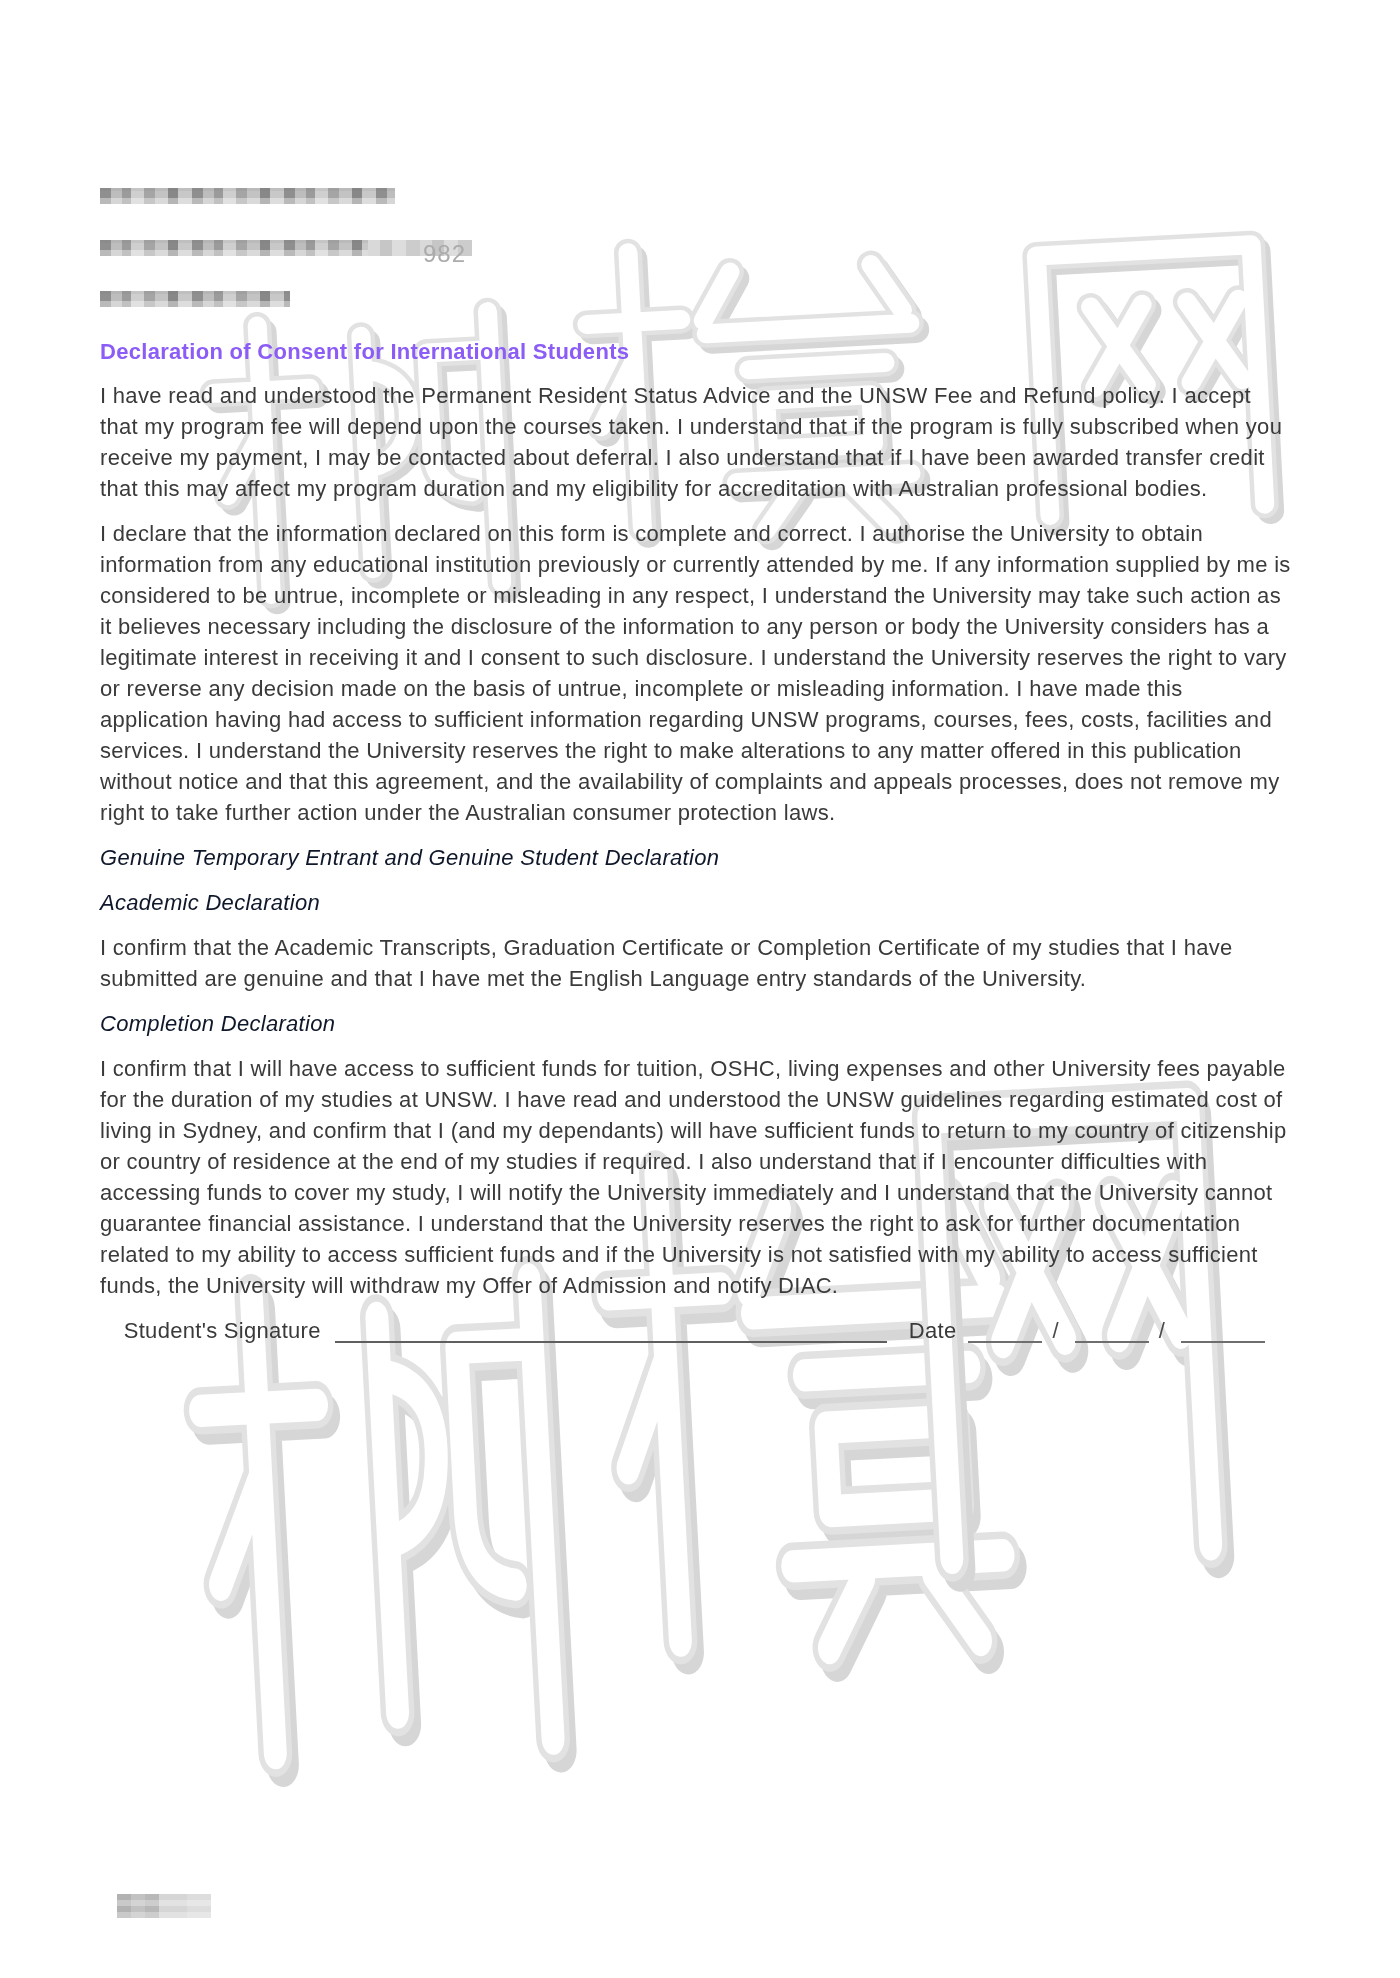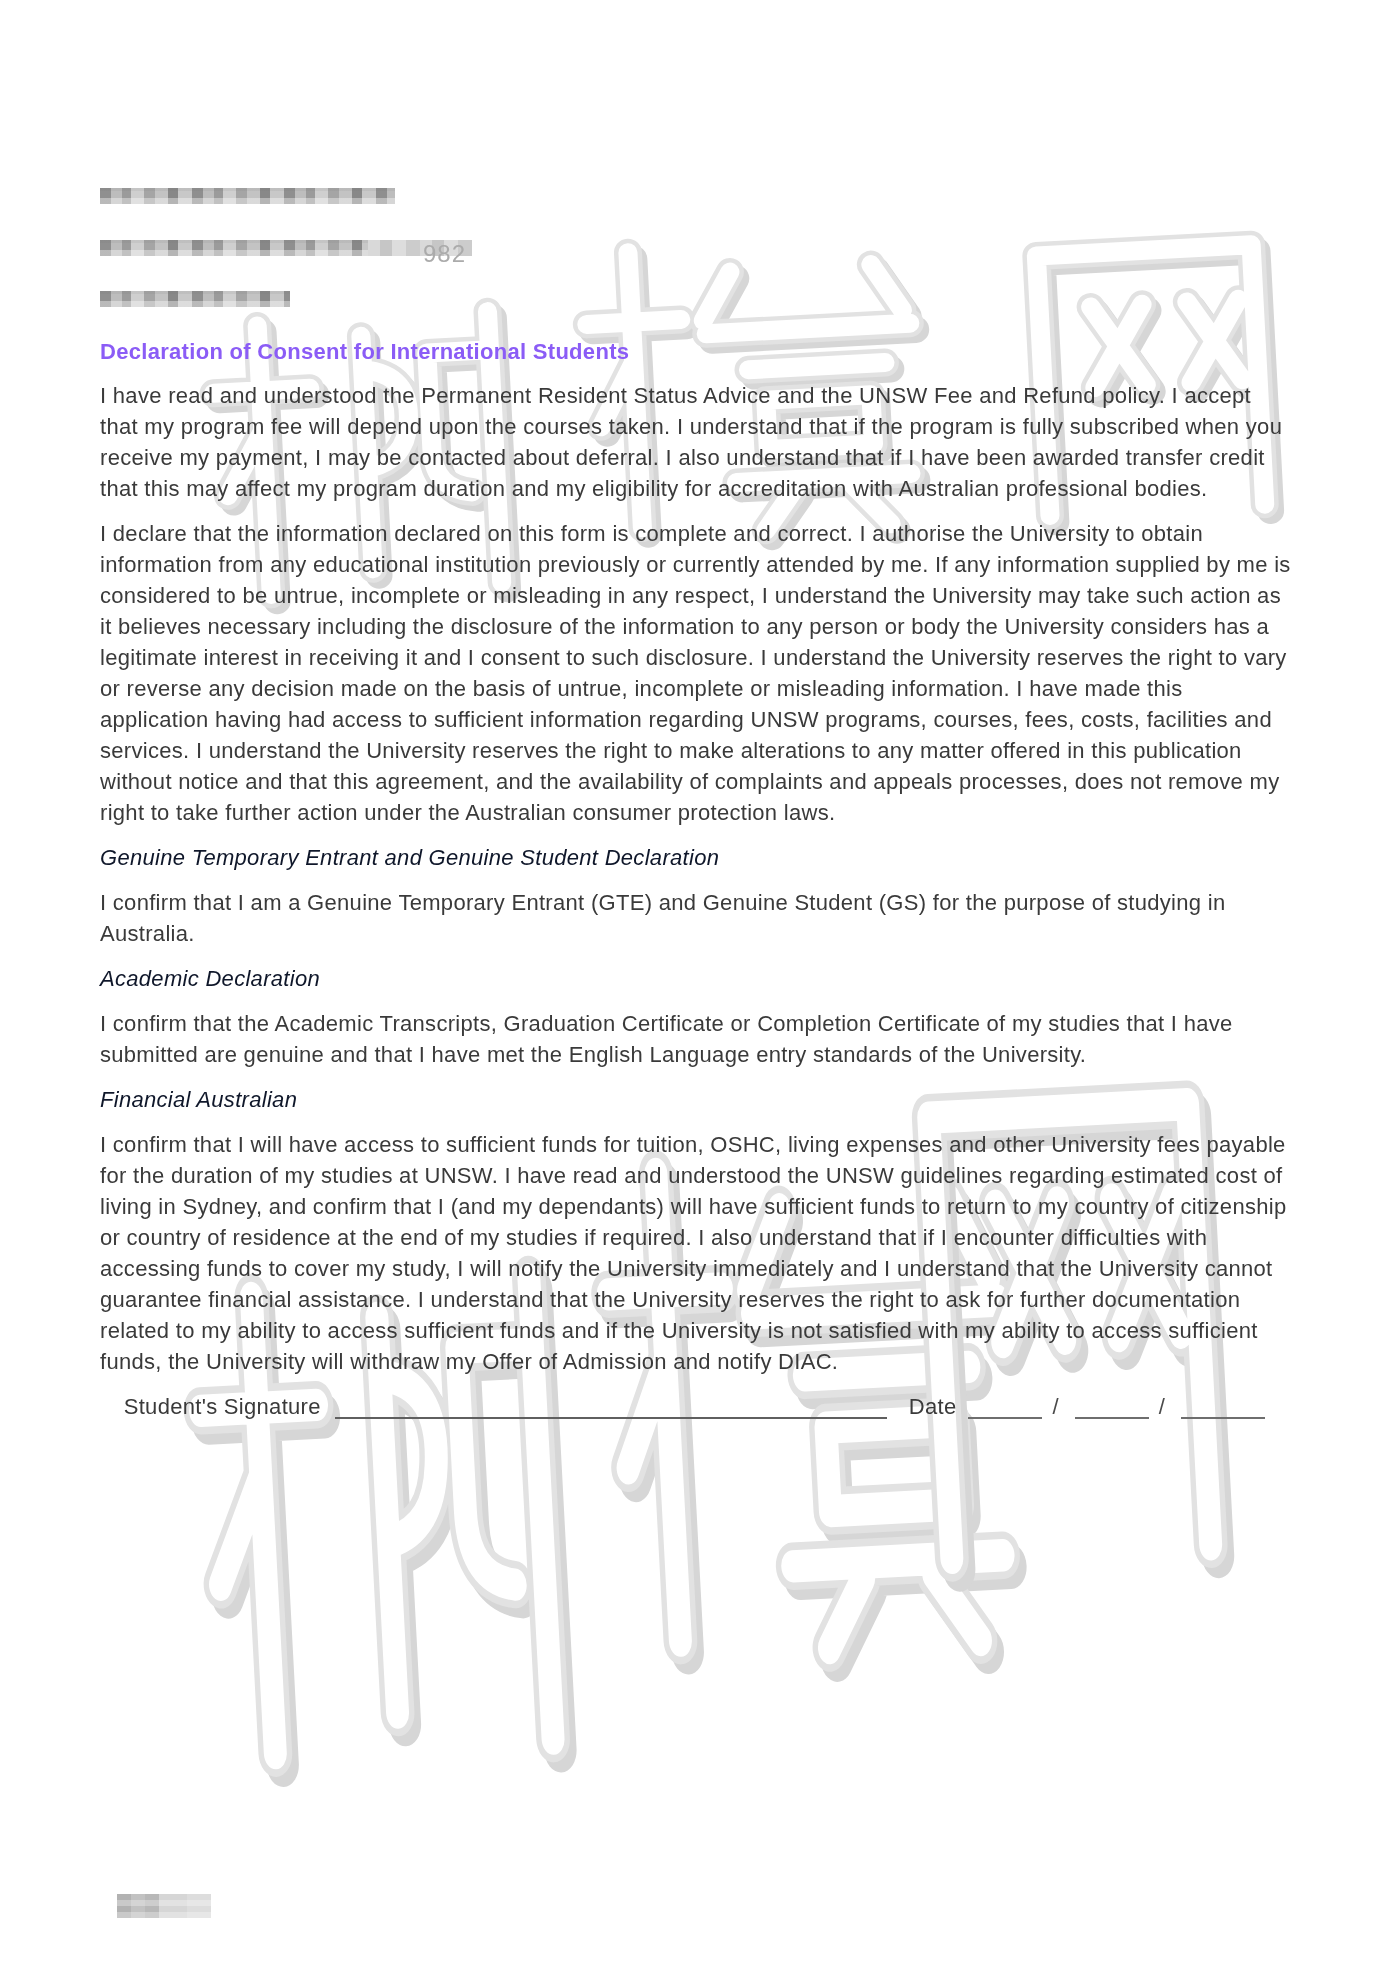--- a/index.html
+++ b/index.html
@@ -113,27 +113,26 @@
 
     <div class="doc-h">Declaration of Consent for International Students</div>
 
     <p>I have read and understood the Permanent Resident Status Advice and the UNSW Fee and Refund policy. I accept that my program fee will depend upon the courses taken. I understand that if the program is fully subscribed when you receive my payment, I may be contacted about deferral. I also understand that if I have been awarded transfer credit that this may affect my program duration and my eligibility for accreditation with Australian professional bodies.</p>
 
     <p>I declare that the information declared on this form is complete and correct. I authorise the University to obtain information from any educational institution previously or currently attended by me. If any information supplied by me is considered to be untrue, incomplete or misleading in any respect, I understand the University may take such action as it believes necessary including the disclosure of the information to any person or body the University considers has a legitimate interest in receiving it and I consent to such disclosure. I understand the University reserves the right to vary or reverse any decision made on the basis of untrue, incomplete or misleading information. I have made this application having had access to sufficient information regarding UNSW programs, courses, fees, costs, facilities and services. I understand the University reserves the right to make alterations to any matter offered in this publication without notice and that this agreement, and the availability of complaints and appeals processes, does not remove my right to take further action under the Australian consumer protection laws.</p>
 
 
     <p class="it">Genuine Temporary Entrant and Genuine Student Declaration</p>
 
-    <p>I confirm that I am a Genuine Temporary Entrant (GTE) and Genuine Student (GS) for the purpose of studying in Australia.</p>
 
     <p class="it">Academic Declaration</p>
 
     <p>I confirm that the Academic Transcripts, Graduation Certificate or Completion Certificate of my studies that I have submitted are genuine and that I have met the English Language entry standards of the University.</p>
 
-    <p class="it">Financial Australian</p>
+    <p class="it">Completion Declaration</p>
 
     <p>I confirm that I will have access to sufficient funds for tuition, OSHC, living expenses and other University fees payable for the duration of my studies at UNSW. I have read and understood the UNSW guidelines regarding estimated cost of living in Sydney, and confirm that I (and my dependants) will have sufficient funds to return to my country of citizenship or country of residence at the end of my studies if required. I also understand that if I encounter difficulties with accessing funds to cover my study, I will notify the University immediately and I understand that the University cannot guarantee financial assistance. I understand that the University reserves the right to ask for further documentation related to my ability to access sufficient funds and if the University is not satisfied with my ability to access sufficient funds, the University will withdraw my Offer of Admission and notify DIAC.</p>
 
     <div class="sig-row">
       <span class="sig-label">Student's Signature</span>
       <span class="sig-line"></span>
       <span class="date-label">Date</span>
       <span class="date-line"></span>
       <span class="slash">/</span>
       <span class="date-line"></span>

